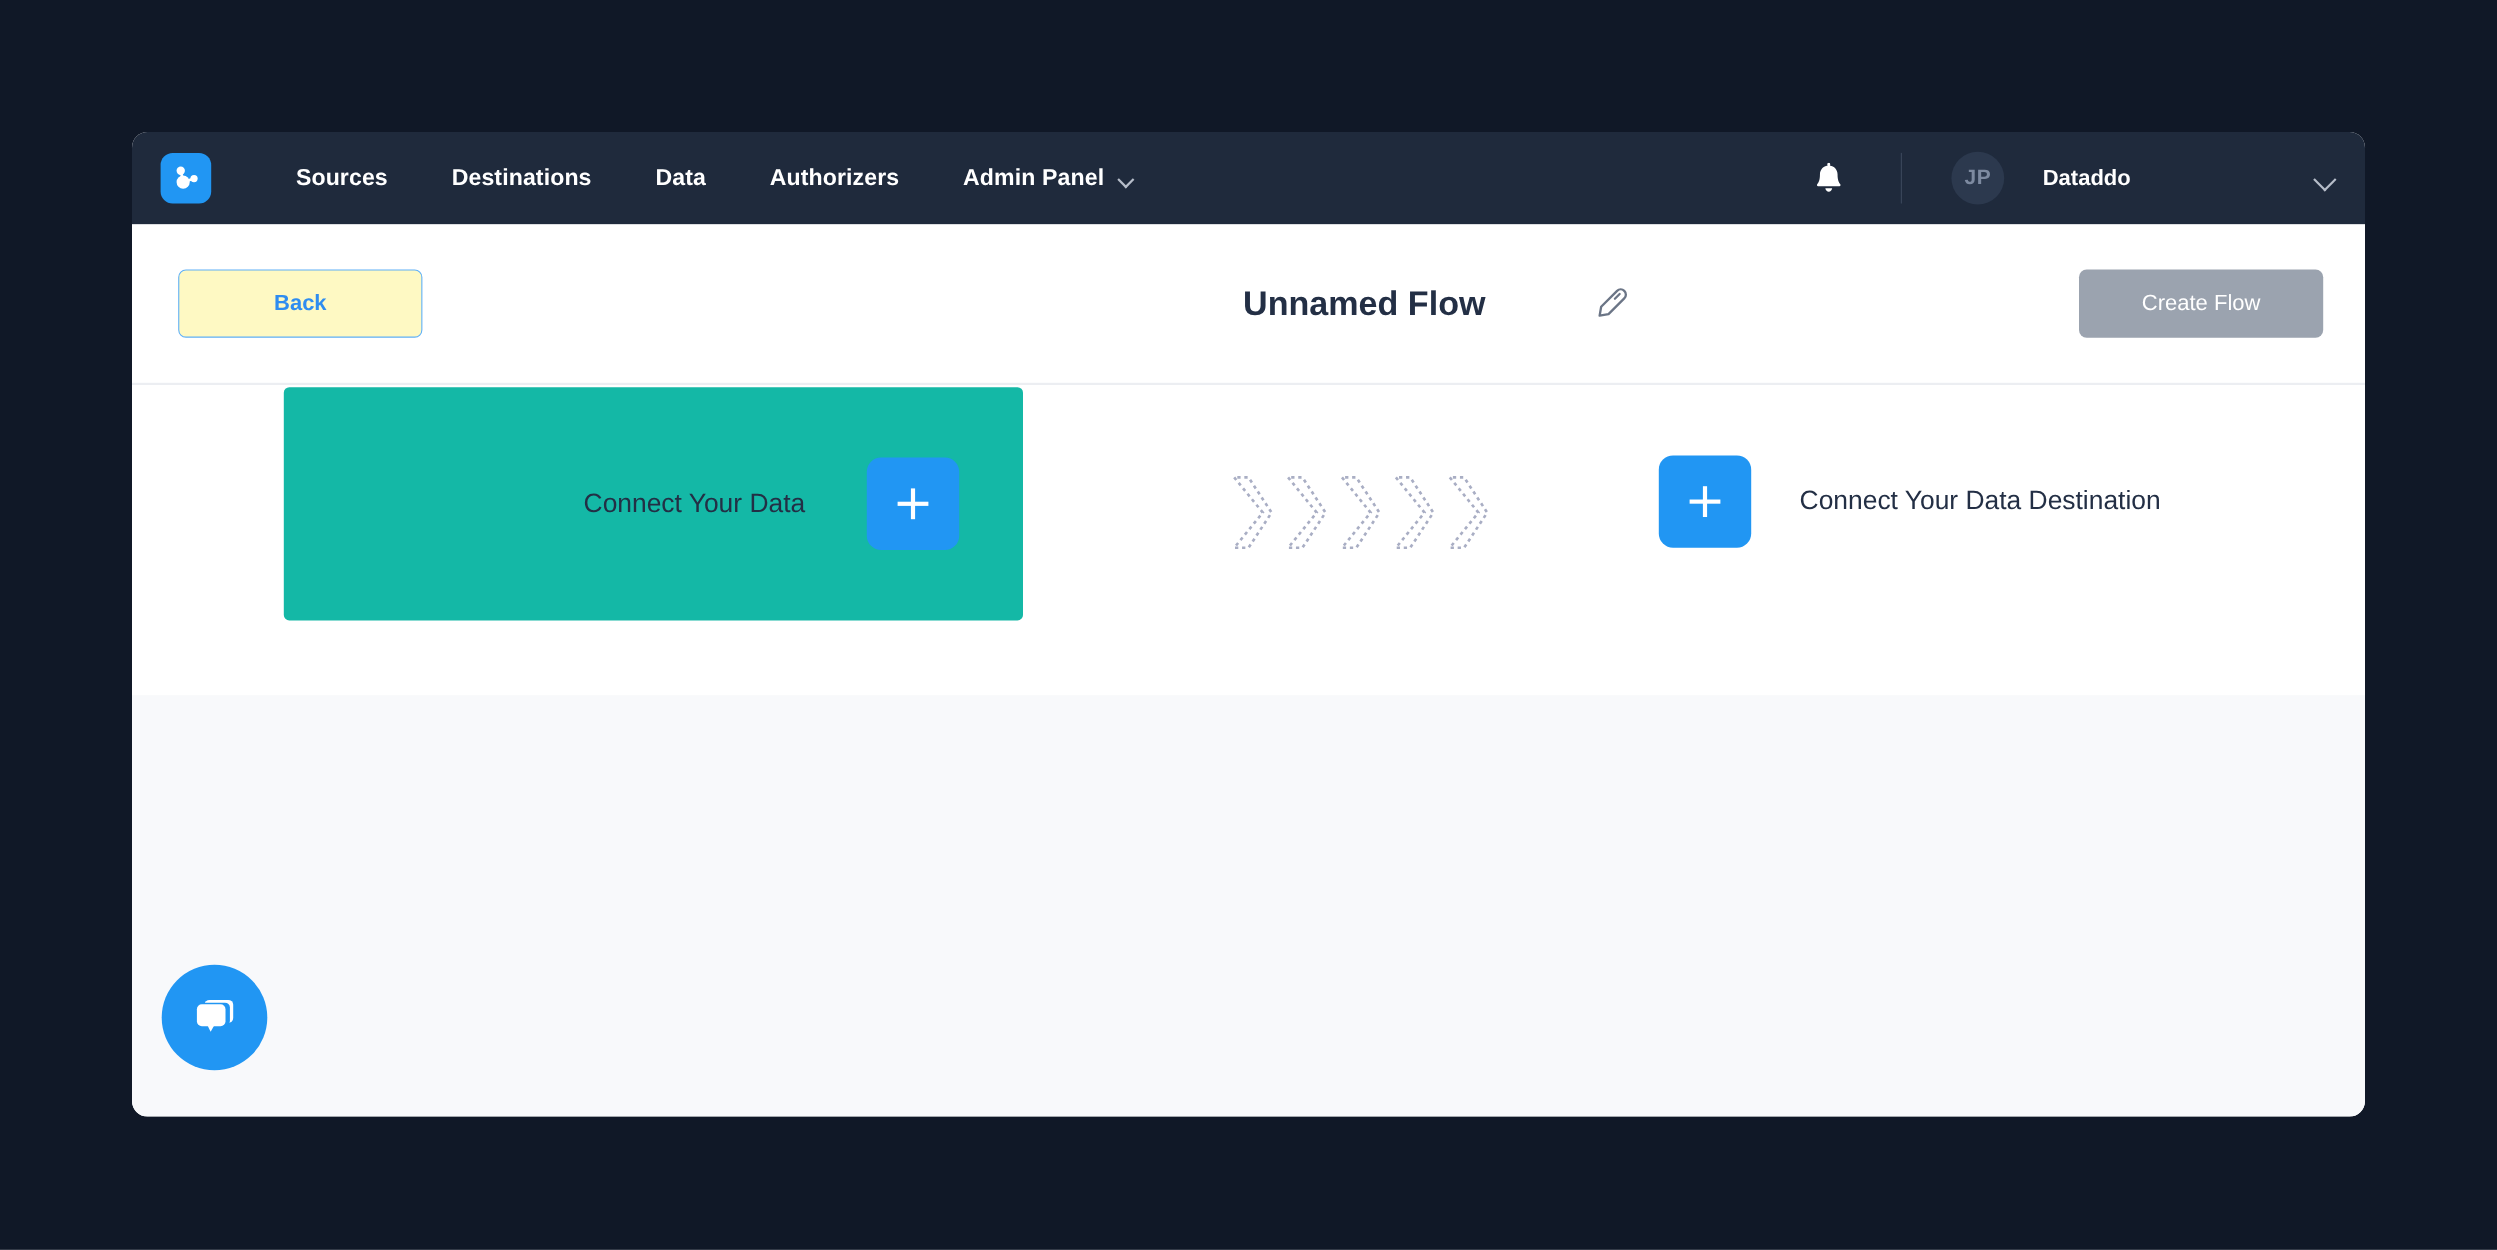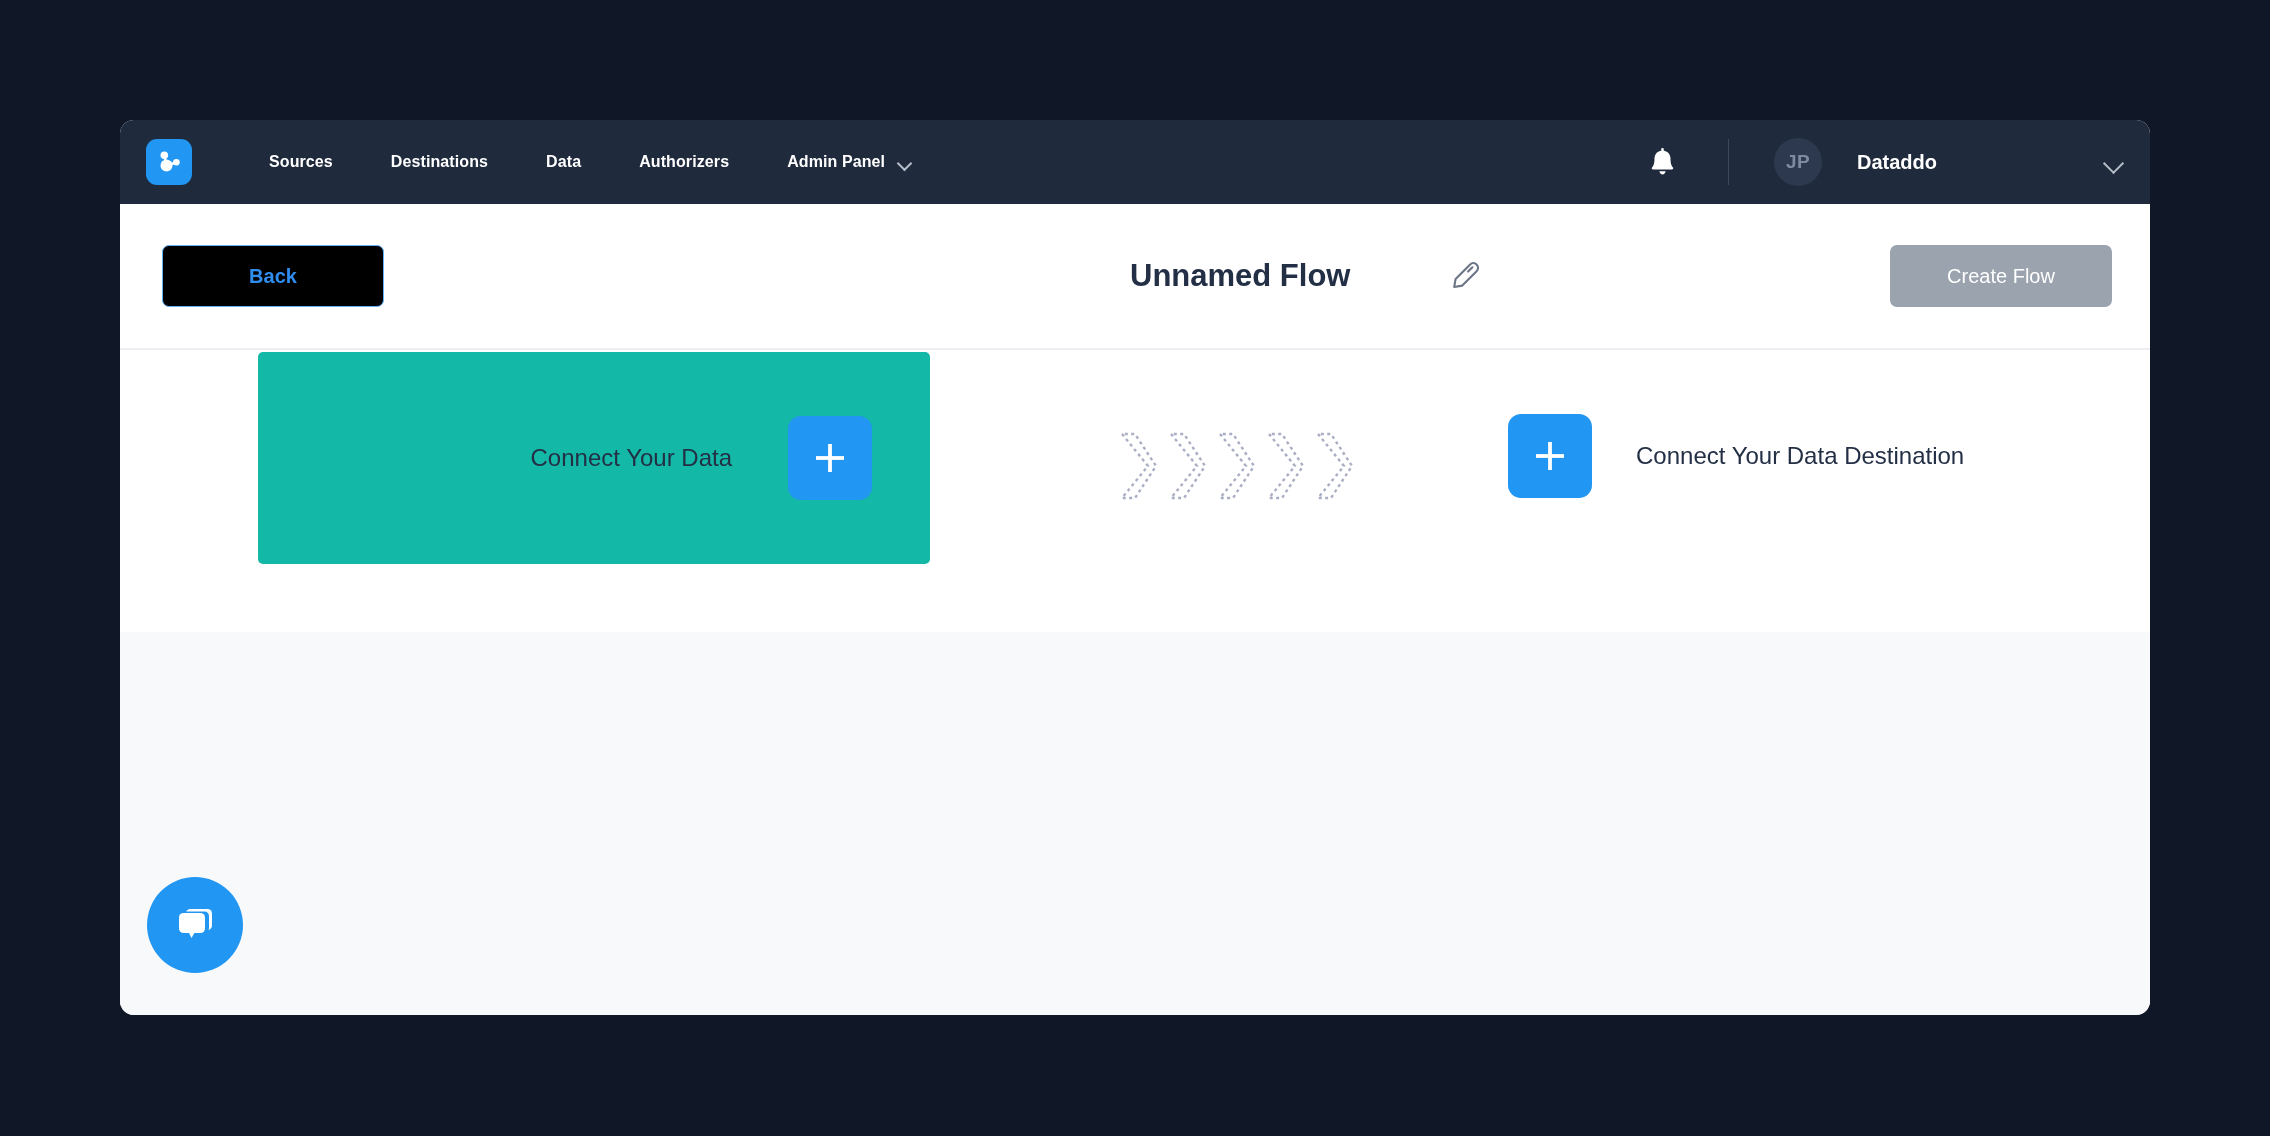--- a/index.html
+++ b/index.html
@@ -49,21 +49,21 @@
   }
   #brand-logo svg { display: block; }
 
   #nav-links {
     display: flex;
     align-items: center;
     margin-left: 48px;
   }
   .nav-link {
     color: #ffffff;
-    font-size: 16px;
+    font-size: 21px;
     font-weight: bold;
     letter-spacing: .1px;
     padding: 0 29px;
     white-space: nowrap;
     cursor: pointer;
     display: flex;
     align-items: center;
     gap: 14px;
   }
   .chev {
@@ -147,21 +147,21 @@
     align-items: center;
     padding: 0 38px;
     position: relative;
   }
 
   #back-button {
     width: 222px;
     height: 62px;
     border: 1.5px solid #5fb0f7;
     border-radius: 7px;
-    background: #000000;
+    background: #fef9c3;
     color: #2f8df0;
     font-size: 20px;
     font-weight: bold;
     font-family: "Liberation Sans", sans-serif;
     cursor: pointer;
     margin-left: 4px;
   }
 
   #flow-title-wrap {
     position: absolute;

